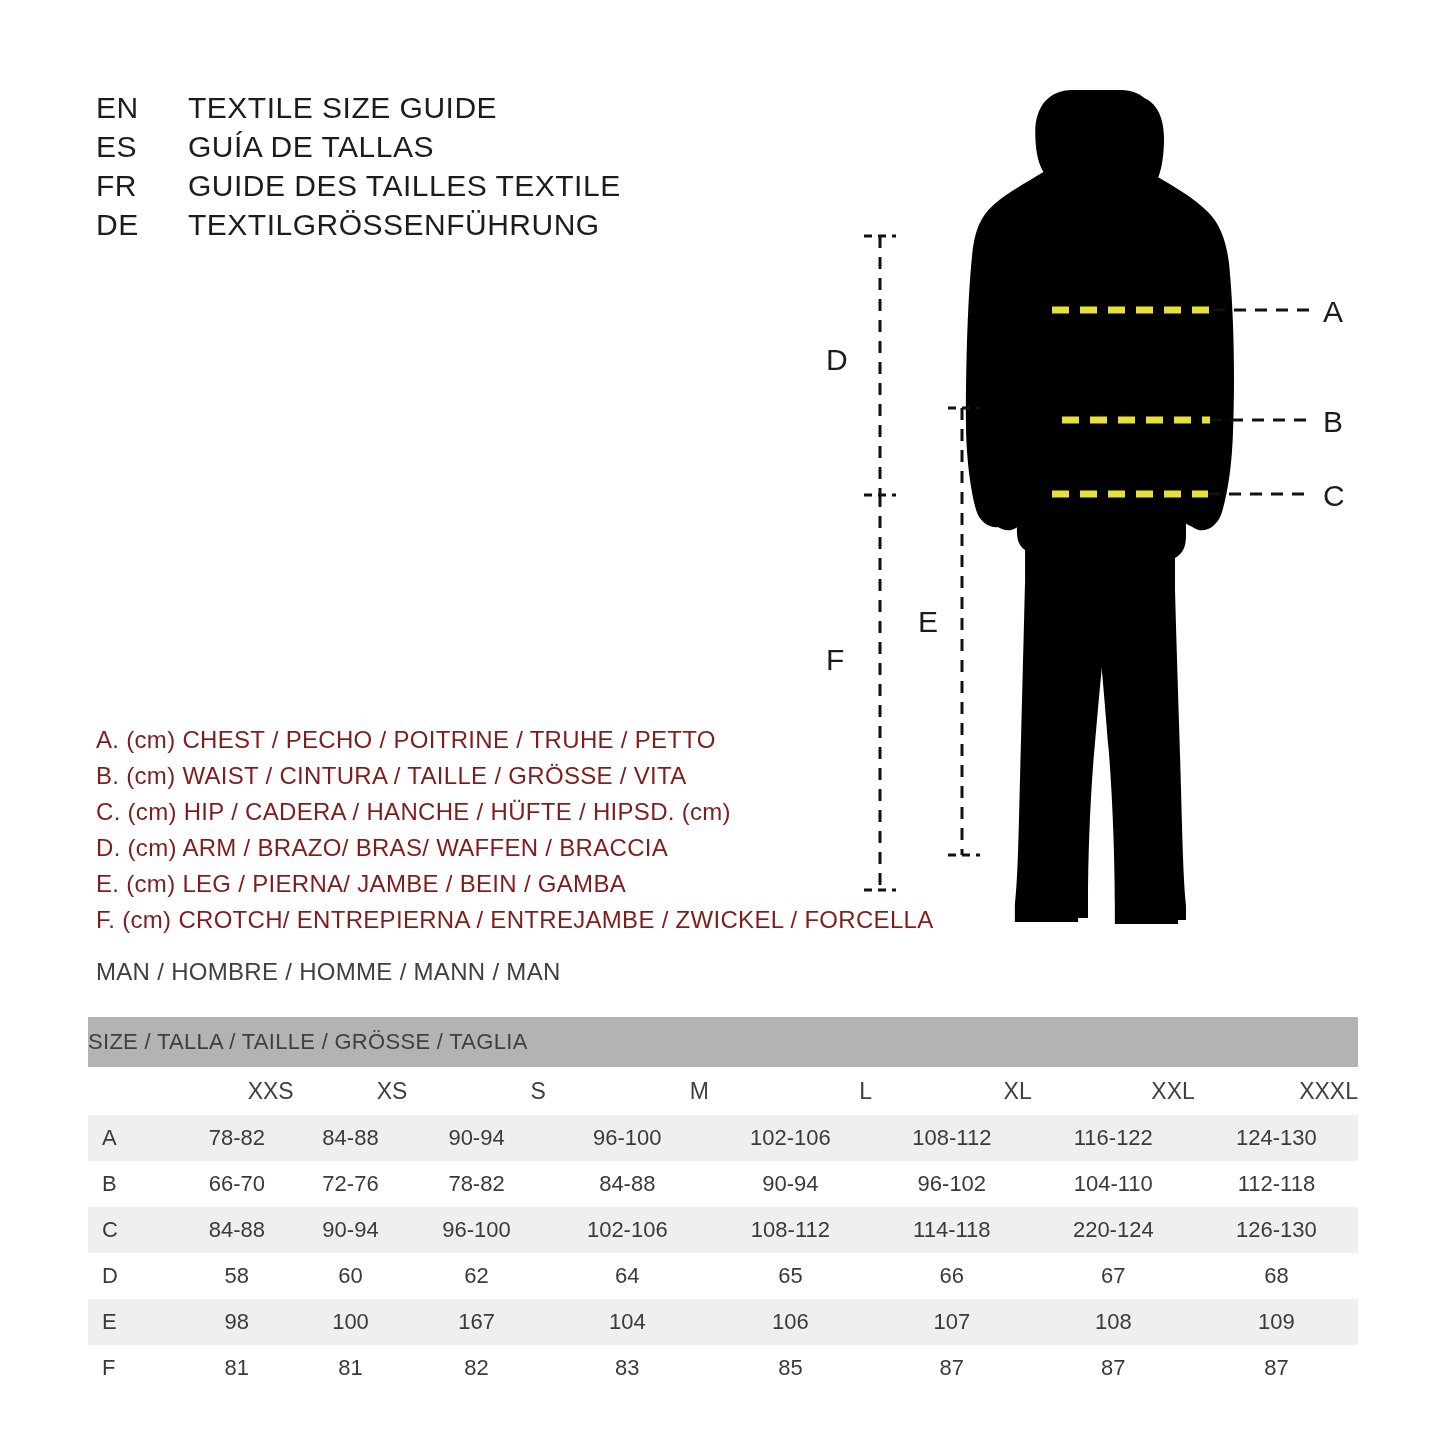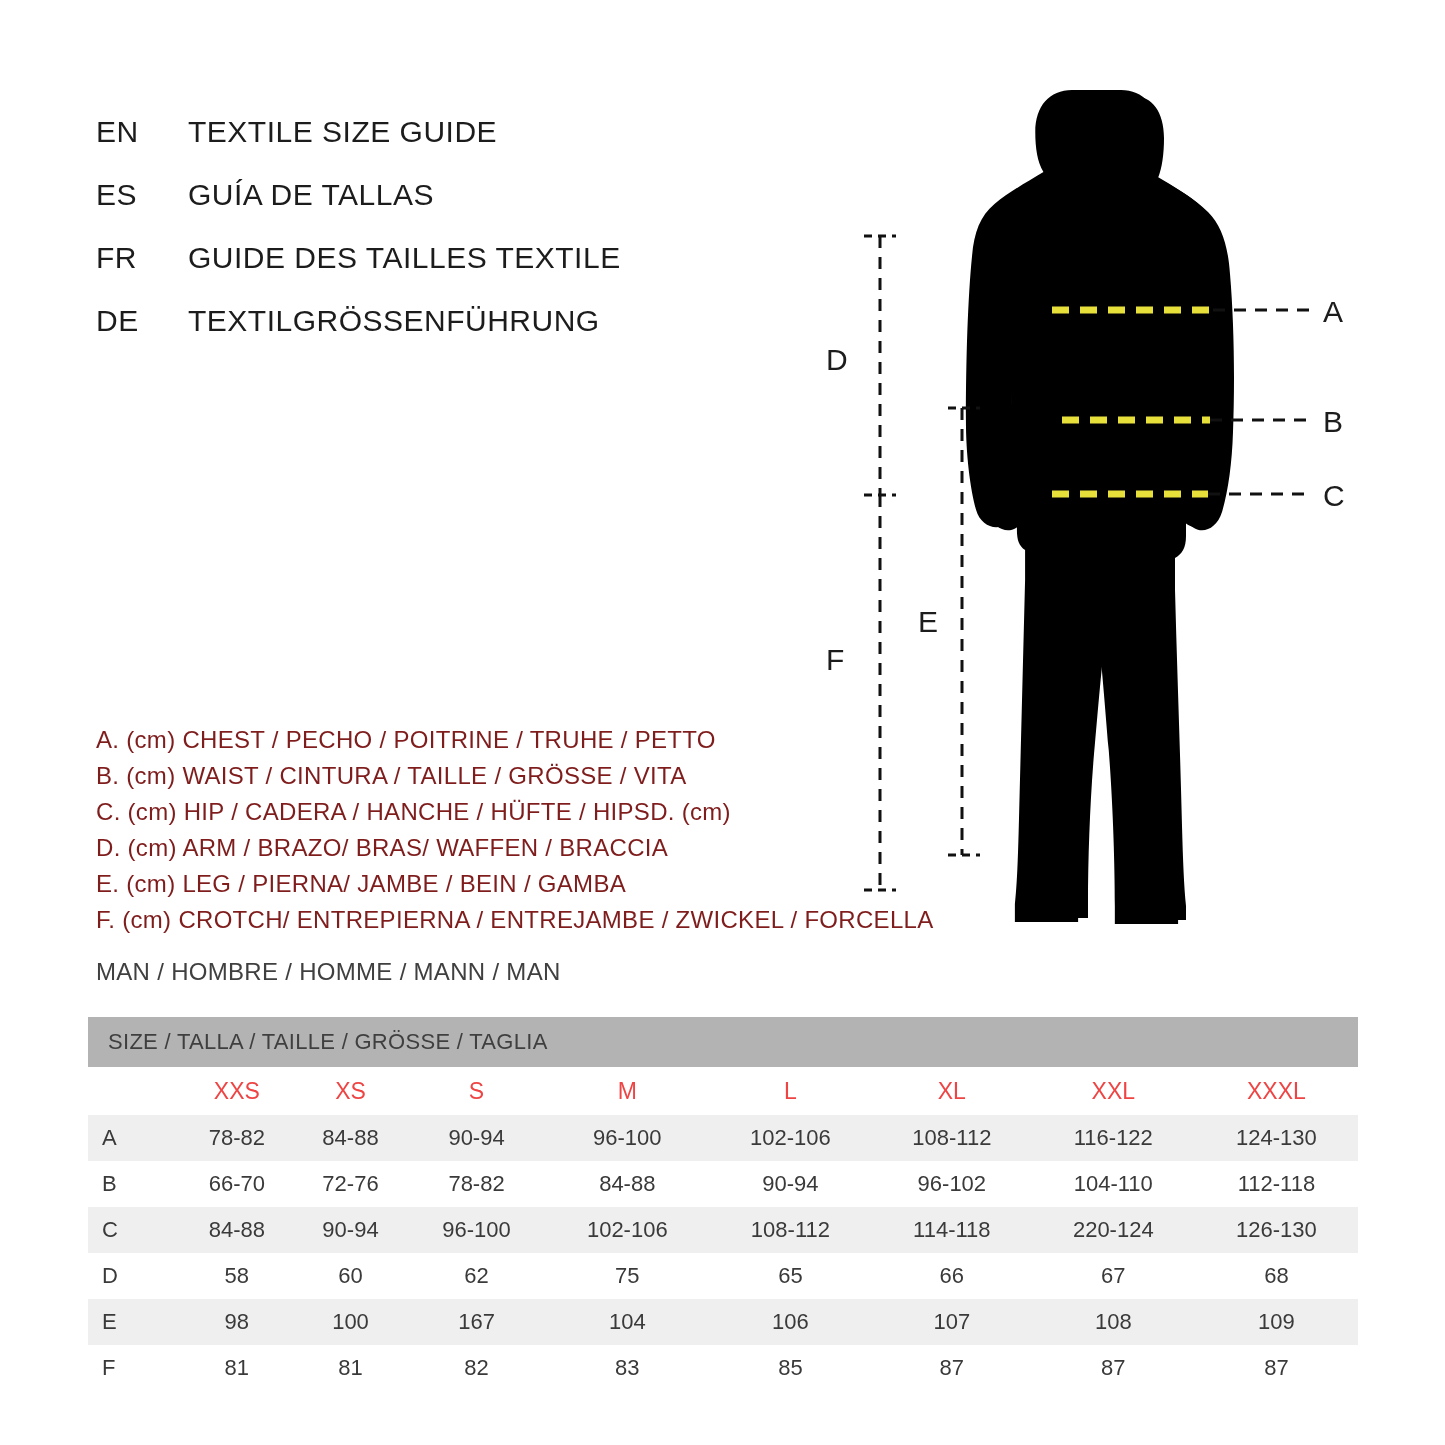--- a/index.html
+++ b/index.html
@@ -30,21 +30,20 @@
     display: flex;
     align-items: baseline;
     font-size: 30px;
     line-height: 39px;
     letter-spacing: 0.5px;
     color: #1c1c1c;
   }
   .lang-code {
     width: 92px;
     flex: 0 0 92px;
-    margin-top: 24px;
   }
   .lang-title {
     flex: 1 1 auto;
   }
 
   
   .legend-block {
     position: absolute;
     left: 96px;
     top: 722px;
@@ -87,29 +86,29 @@
     width: 1270px;
     border-collapse: collapse;
     font-size: 22px;
     color: #3a3a3a;
   }
   .size-table .hdr-band td {
     background: #b3b3b3;
     color: #3f3f3f;
     font-size: 22px;
     text-align: left;
-    padding: 8px 0 8px 20px;
+    padding: 8px 0 8px 0;
     letter-spacing: 0.3px;
     height: 34px;
   }
   .size-table tr.sizes td {
     background: #ffffff;
-    text-align: center;
+    text-align: right;
     padding: 9px 0;
-    color: #ef4444;
+    color: #404040;
     font-size: 23px;
   }
   .size-table tr.shade td {
     background: #efefef;
   }
   .size-table tr.plain td {
     background: #ffffff;
   }
   .size-table td {
     text-align: center;
@@ -347,21 +346,21 @@
         <td>114-118</td>
         <td>220-124</td>
         <td>126-130</td>
       </tr>
 
       <tr class="plain">
         <td class="rowlab">D</td>
         <td>58</td>
         <td>60</td>
         <td>62</td>
-        <td>75</td>
+        <td>64</td>
         <td>65</td>
         <td>66</td>
         <td>67</td>
         <td>68</td>
       </tr>
 
       <tr class="shade">
         <td class="rowlab">E</td>
         <td>98</td>
         <td>100</td>

